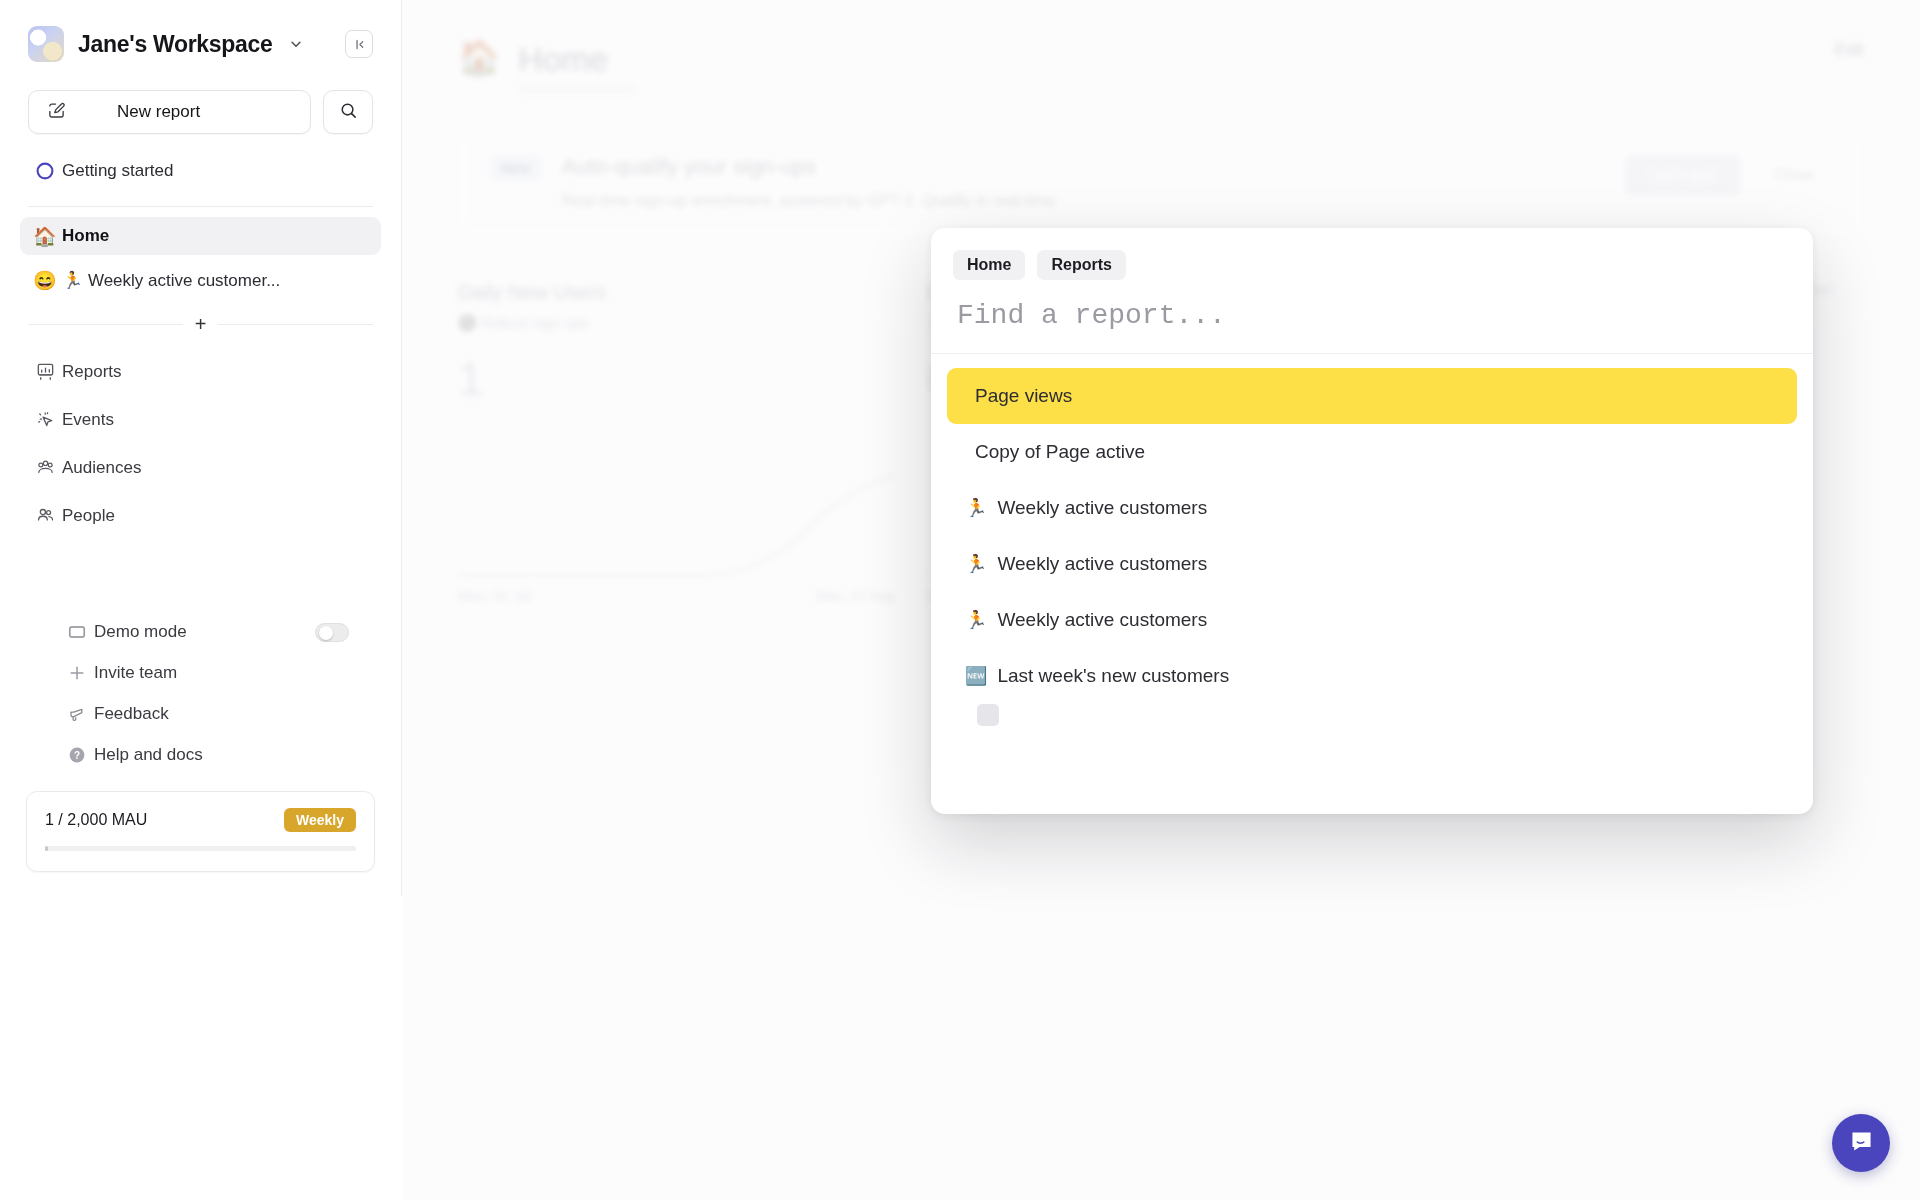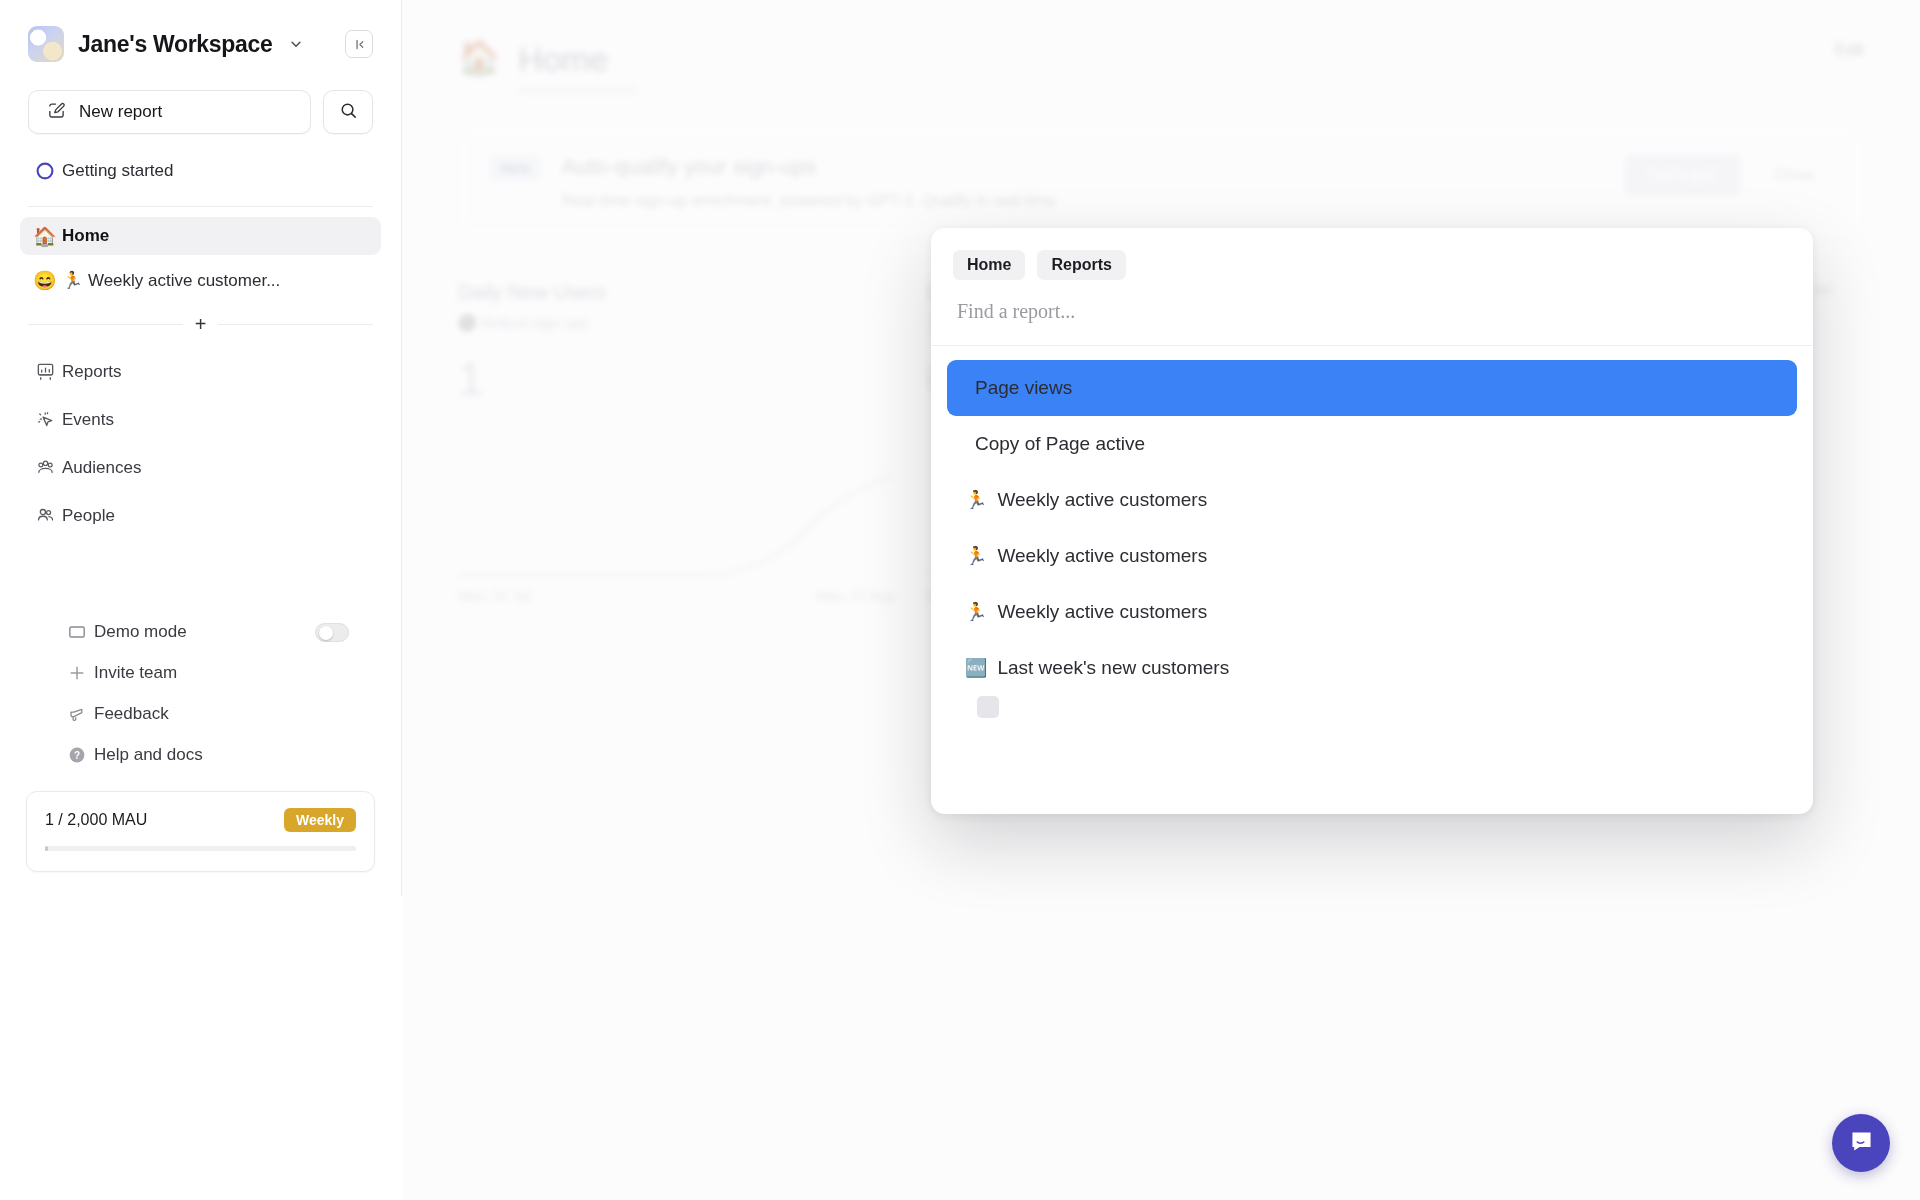--- a/index.html
+++ b/index.html
@@ -45,21 +45,21 @@
   }
 
   .search-row { display: flex; gap: 12px; padding: 18px 28px 0 28px; }
   .new-report-btn {
     flex: 1; height: 44px;
     border: 1px solid #e4e4e8; border-radius: 10px;
     background: #fff; display: flex; align-items: center;
     gap: 13px; padding: 0 18px; cursor: pointer;
     box-shadow: 0 1px 1px rgba(16,16,20,0.035);
   }
-  .new-report-btn span.lbl { font-size: 17px; color: #17171b; }
+  .new-report-btn span.lbl { font-size: 17px; color: #17171b; margin-left: 38px; }
   .search-btn {
     width: 50px; height: 44px;
     border: 1px solid #e4e4e8; border-radius: 10px;
     background: #fff; display: flex; align-items: center; justify-content: center;
     cursor: pointer; box-shadow: 0 1px 1px rgba(16,16,20,0.035);
   }
 
   .nav-row {
     display: flex; align-items: center; gap: 4px;
     margin: 0 20px; padding: 9px 12px; border-radius: 9px;
@@ -169,31 +169,31 @@
   }
   .modal-chips { display: flex; gap: 12px; padding: 22px 22px 0 22px; }
   .chip {
     background: #f1f1f3; color: #1c1c22; font-size: 16px; font-weight: 700;
     padding: 6px 14px; border-radius: 7px; cursor: pointer;
   }
   .modal-search {
     padding: 20px 26px 22px 26px; border-bottom: 1px solid #efeff1;
   }
   .modal-search input {
-    width: 100%; border: none; outline: none; font-size: 20px;
-    color: #4d7c0f; font-family: Liberation Serif, serif; background: transparent;
+    width: 100%; border: none; outline: none; font-size: 28px;
+    color: #4d7c0f; font-family: Liberation Mono, monospace; background: transparent;
   }
   .modal-search input::placeholder { color: #9a9aa2; }
   .modal-list { flex: 1; overflow: hidden; padding: 14px 12px 0 12px; }
   .list-item {
     display: flex; align-items: center; gap: 10px;
     height: 56px; padding: 0 18px; margin: 0 4px;
     border-radius: 9px; font-size: 19px; color: #2c2c33; cursor: pointer;
   }
-  .list-item.selected { background: #3b82f6; }
+  .list-item.selected { background: #fde047; }
   .list-item .li-emoji { font-size: 18px; line-height: 1; }
   .list-clip { height: 22px; overflow: hidden; padding: 0 34px; }
   .list-clip .stub { width: 22px; height: 22px; border-radius: 5px; background: #e6e6ea; }
 
   
   .intercom {
     position: absolute; right: 30px; bottom: 28px; width: 58px; height: 58px;
     border-radius: 50%; background: #4a45bd; z-index: 60;
     display: flex; align-items: center; justify-content: center; cursor: pointer;
     box-shadow: 0 4px 14px rgba(40,36,120,0.30);

